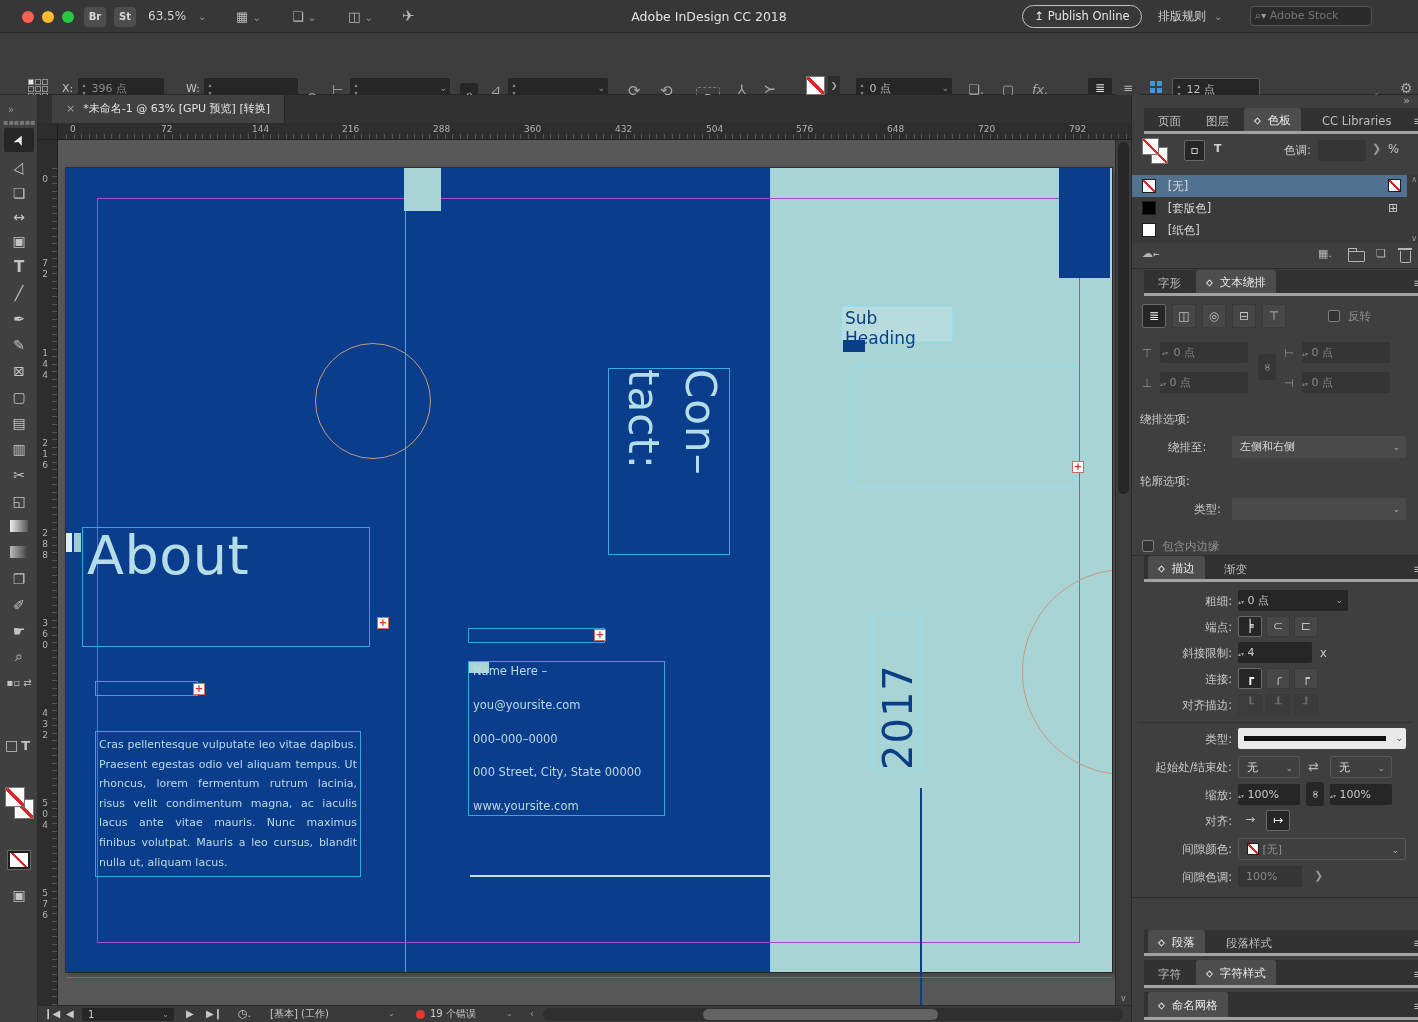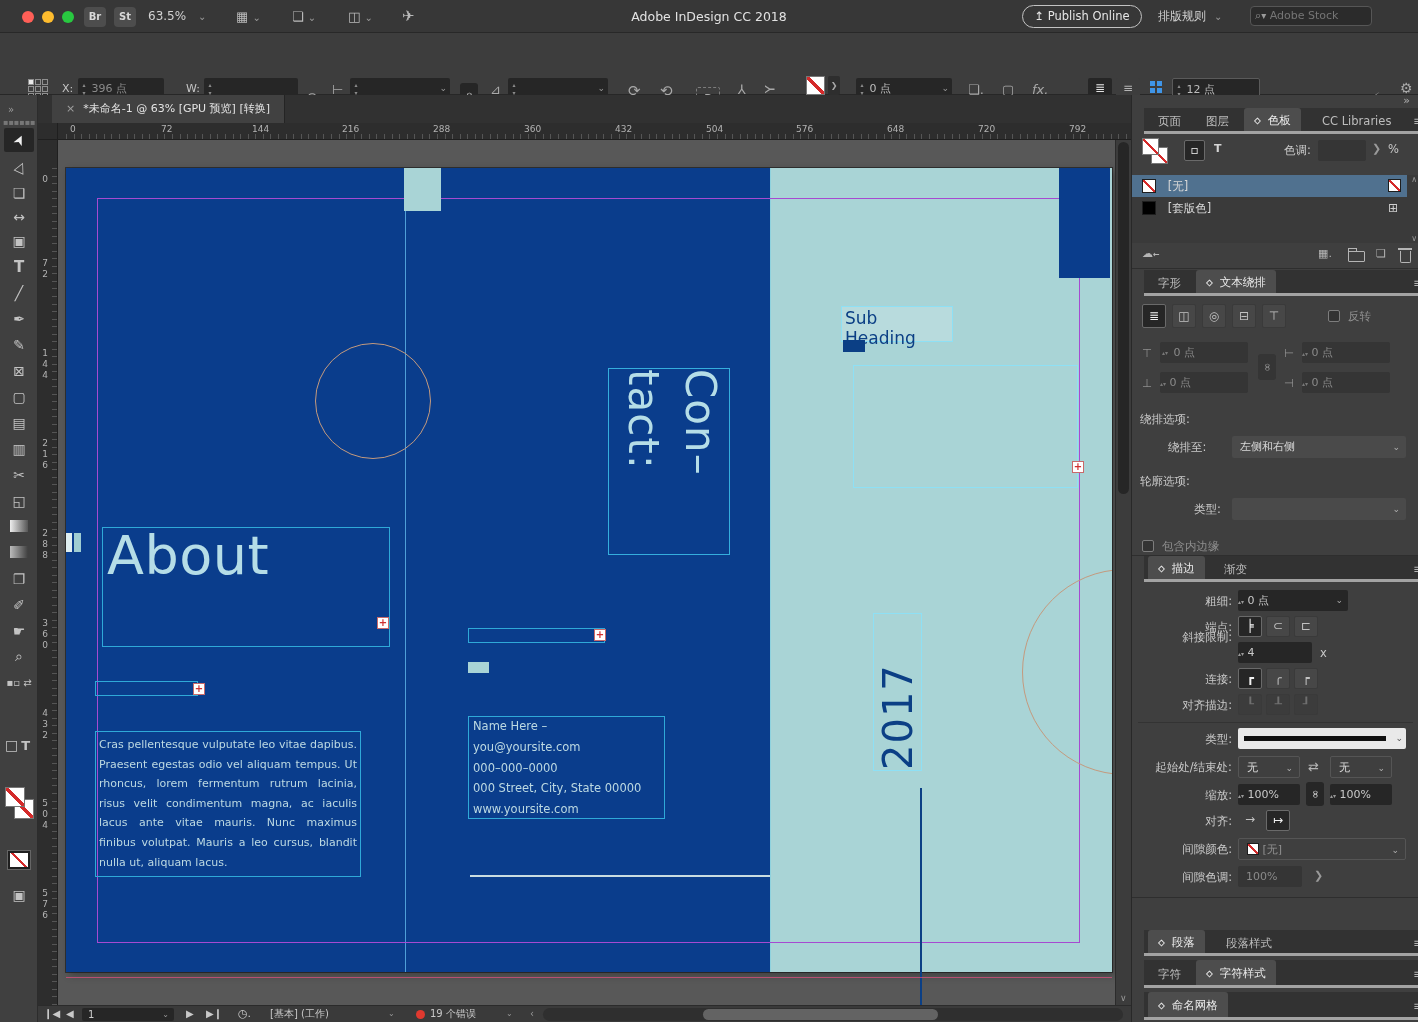--- a/index.html
+++ b/index.html
@@ -276,38 +276,38 @@
   <div id="page">
     <div id="page-teal"></div>
     <div class="guide-v" style="left:339px;background:#4f9fd8"></div>
     <div class="guide-v" style="left:704px;background:#79cfe6;opacity:.55"></div>
     <div id="margins"></div>
     <div class="abs" style="left:338px;top:0;width:37px;height:43px;background:#a9d4d6"></div>
     <div class="abs" style="left:993px;top:0;width:51px;height:110px;background:#0a3d8c"></div>
     <div class="circ" style="left:249px;top:175px;width:116px;height:116px"></div>
     <div class="circ" style="left:956px;top:401px;width:206px;height:206px"></div>
 
-    <div class="frame" style="left:36px;top:359px;width:288px;height:120px">
+    <div class="frame" style="left:16px;top:359px;width:288px;height:120px">
       <span id="about-text">About</span>
     </div>
     <span class="ovr" style="left:311px;top:449px">+</span>
     <div class="abs" style="left:0;top:365px;width:15px;height:19px;background:linear-gradient(to right,#dfeef0 0 6px,#0a3d8c 6px 8px,#9fcdd2 8px)"></div>
 
     <div class="frame" style="left:29px;top:513px;width:103px;height:15px"></div>
     <span class="ovr" style="left:127px;top:515px">+</span>
 
     <div class="frame" style="left:29px;top:563px;width:266px;height:146px">
       <p id="lorem">Cras pellentesque vulputate leo vitae dapibus. Praesent egestas odio vel aliquam tempus. Ut rhoncus, lorem fermentum rutrum lacinia, risus velit condimentum magna, ac iaculis lacus ante vitae mauris. Nunc maximus finibus volutpat. Mauris a leo cursus, blandit nulla ut, aliquam lacus.</p>
     </div>
 
     <div class="frame" style="left:402px;top:460px;width:137px;height:15px"></div>
     <span class="ovr" style="left:528px;top:461px">+</span>
     <div class="abs" style="left:402px;top:494px;width:21px;height:11px;background:#a9d4d6"></div>
 
-    <div class="frame" style="left:402px;top:548px;width:197px;height:103px">
+    <div class="frame" style="left:402px;top:493px;width:197px;height:155px">
       <div id="contact-lines">
         <span>Name Here –</span>
         <span>you@yoursite.com</span>
         <span>000–000–0000</span>
         <span>000 Street, City, State 00000</span>
         <span>www.yoursite.com</span>
       </div>
     </div>
     <div class="abs" style="left:404px;top:707px;width:300px;height:2px;background:#c9dde2"></div>
 
@@ -384,20 +384,24 @@
       <span style="margin-left:8px">[无]</span>
       
       <span class="swch none" style="position:absolute;left:256px;top:4px;width:13px;height:13px"></span>
     </div>
     <div class="swrow" style="top:22px">
       <span class="swch" style="background:#000"></span>
       <span style="margin-left:8px">[套版色]</span>
       
       <span class="rowico" style="left:256px">⊞</span>
     </div>
+    <div class="swrow" style="top:44px">
+      <span class="swch" style="background:#fff"></span>
+      <span style="margin-left:8px">[纸色]</span>
+    </div>
     <span style="position:absolute;right:2px;top:0;color:#9a9a9a;font-size:8px">∧</span>
     <span style="position:absolute;right:2px;bottom:0;color:#9a9a9a;font-size:8px">∨</span>
   </div>
 
   <div class="abs" style="left:0;top:148px;width:287px;height:26px;border-bottom:1px solid #2e2e2e">
     <span style="position:absolute;left:10px;top:4px;color:#b5b5b5">☁<b style="font-size:8px">←</b></span>
     <span style="position:absolute;left:186px;top:4px;color:#b5b5b5">▦.</span>
     <span class="icon-folder" style="left:216px;top:8px"></span>
     <span style="position:absolute;left:244px;top:4px;color:#b5b5b5">❏</span>
     <span class="icon-trash" style="left:268px;top:8px"></span>
@@ -446,21 +450,21 @@
     <span class="pmenu">≡</span>
   </div>
 
   <div class="abs" style="left:0;top:487px;width:287px;height:316px;border-bottom:1px solid #2e2e2e">
     <span class="plbl r" style="left:0;top:12px;width:100px">粗细:</span>
     <span class="pfld" style="left:106px;top:8px;width:110px"><span style="color:#999;font-size:6px">▴▾</span> <span>0 点</span><span class="dd" style="position:absolute;right:5px;color:#aaa;font-size:9px">⌄</span></span>
     <span class="plbl r" style="left:0;top:38px;width:100px">端点:</span>
     <span class="pbtn on" style="left:106px;top:34px">╞</span>
     <span class="pbtn" style="left:134px;top:34px">⊂</span>
     <span class="pbtn" style="left:162px;top:34px">⊏</span>
-    <span class="plbl r" style="left:0;top:48px;width:100px">斜接限制:</span>
+    <span class="plbl r" style="left:0;top:64px;width:100px">斜接限制:</span>
     <span class="pfld" style="left:106px;top:60px;width:74px"><span style="color:#999;font-size:6px">▴▾</span> <span>4</span></span>
     <span class="plbl" style="left:188px;top:64px">x</span>
     <span class="plbl r" style="left:0;top:90px;width:100px">连接:</span>
     <span class="pbtn on" style="left:106px;top:86px">┏</span>
     <span class="pbtn" style="left:134px;top:86px">╭</span>
     <span class="pbtn" style="left:162px;top:86px">┍</span>
     <span class="plbl r" style="left:0;top:116px;width:100px">对齐描边:</span>
     <span class="pbtn dis" style="left:106px;top:112px">┖</span>
     <span class="pbtn dis" style="left:134px;top:112px">┸</span>
     <span class="pbtn dis" style="left:162px;top:112px">┚</span>

